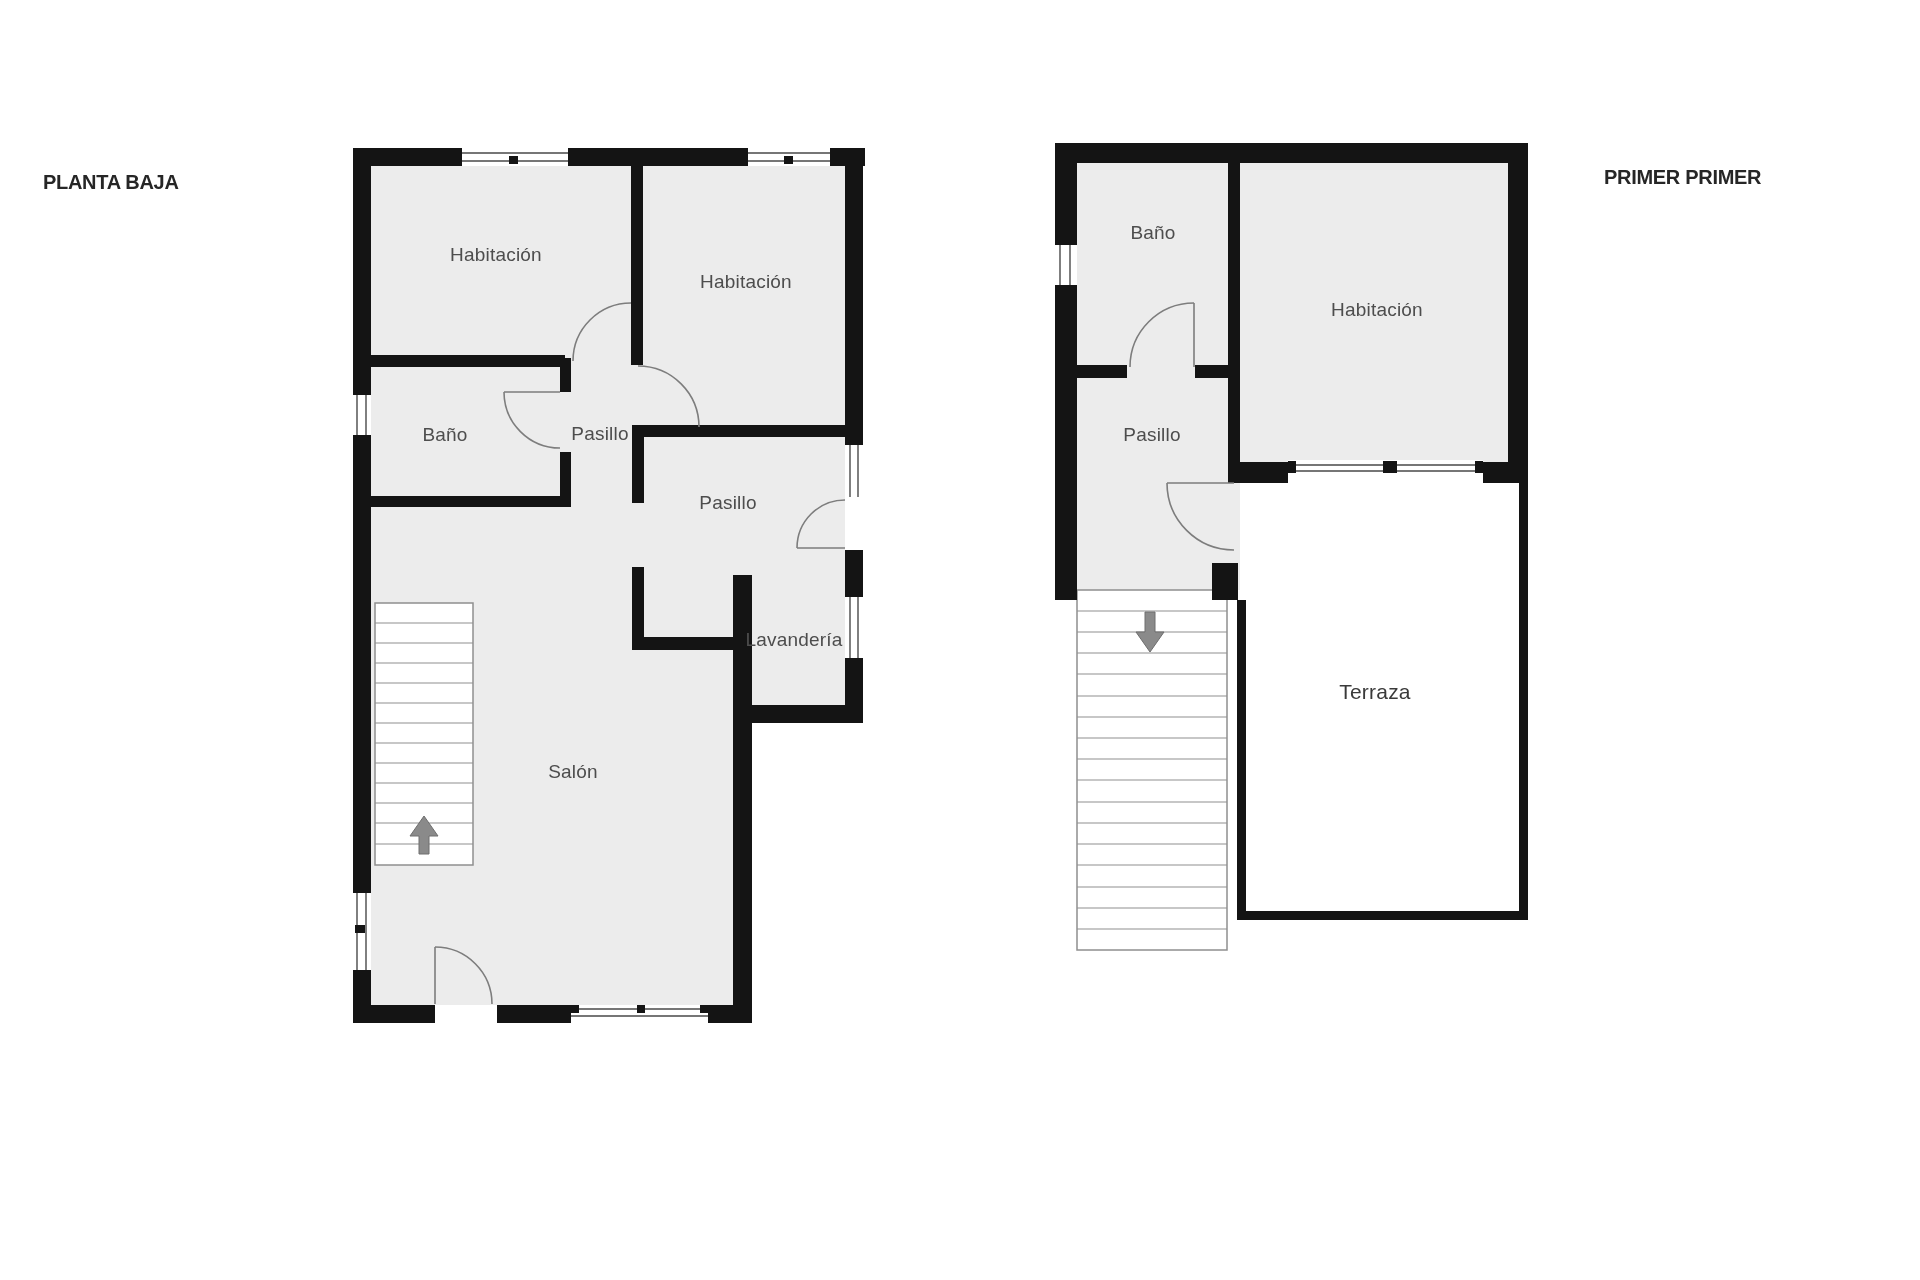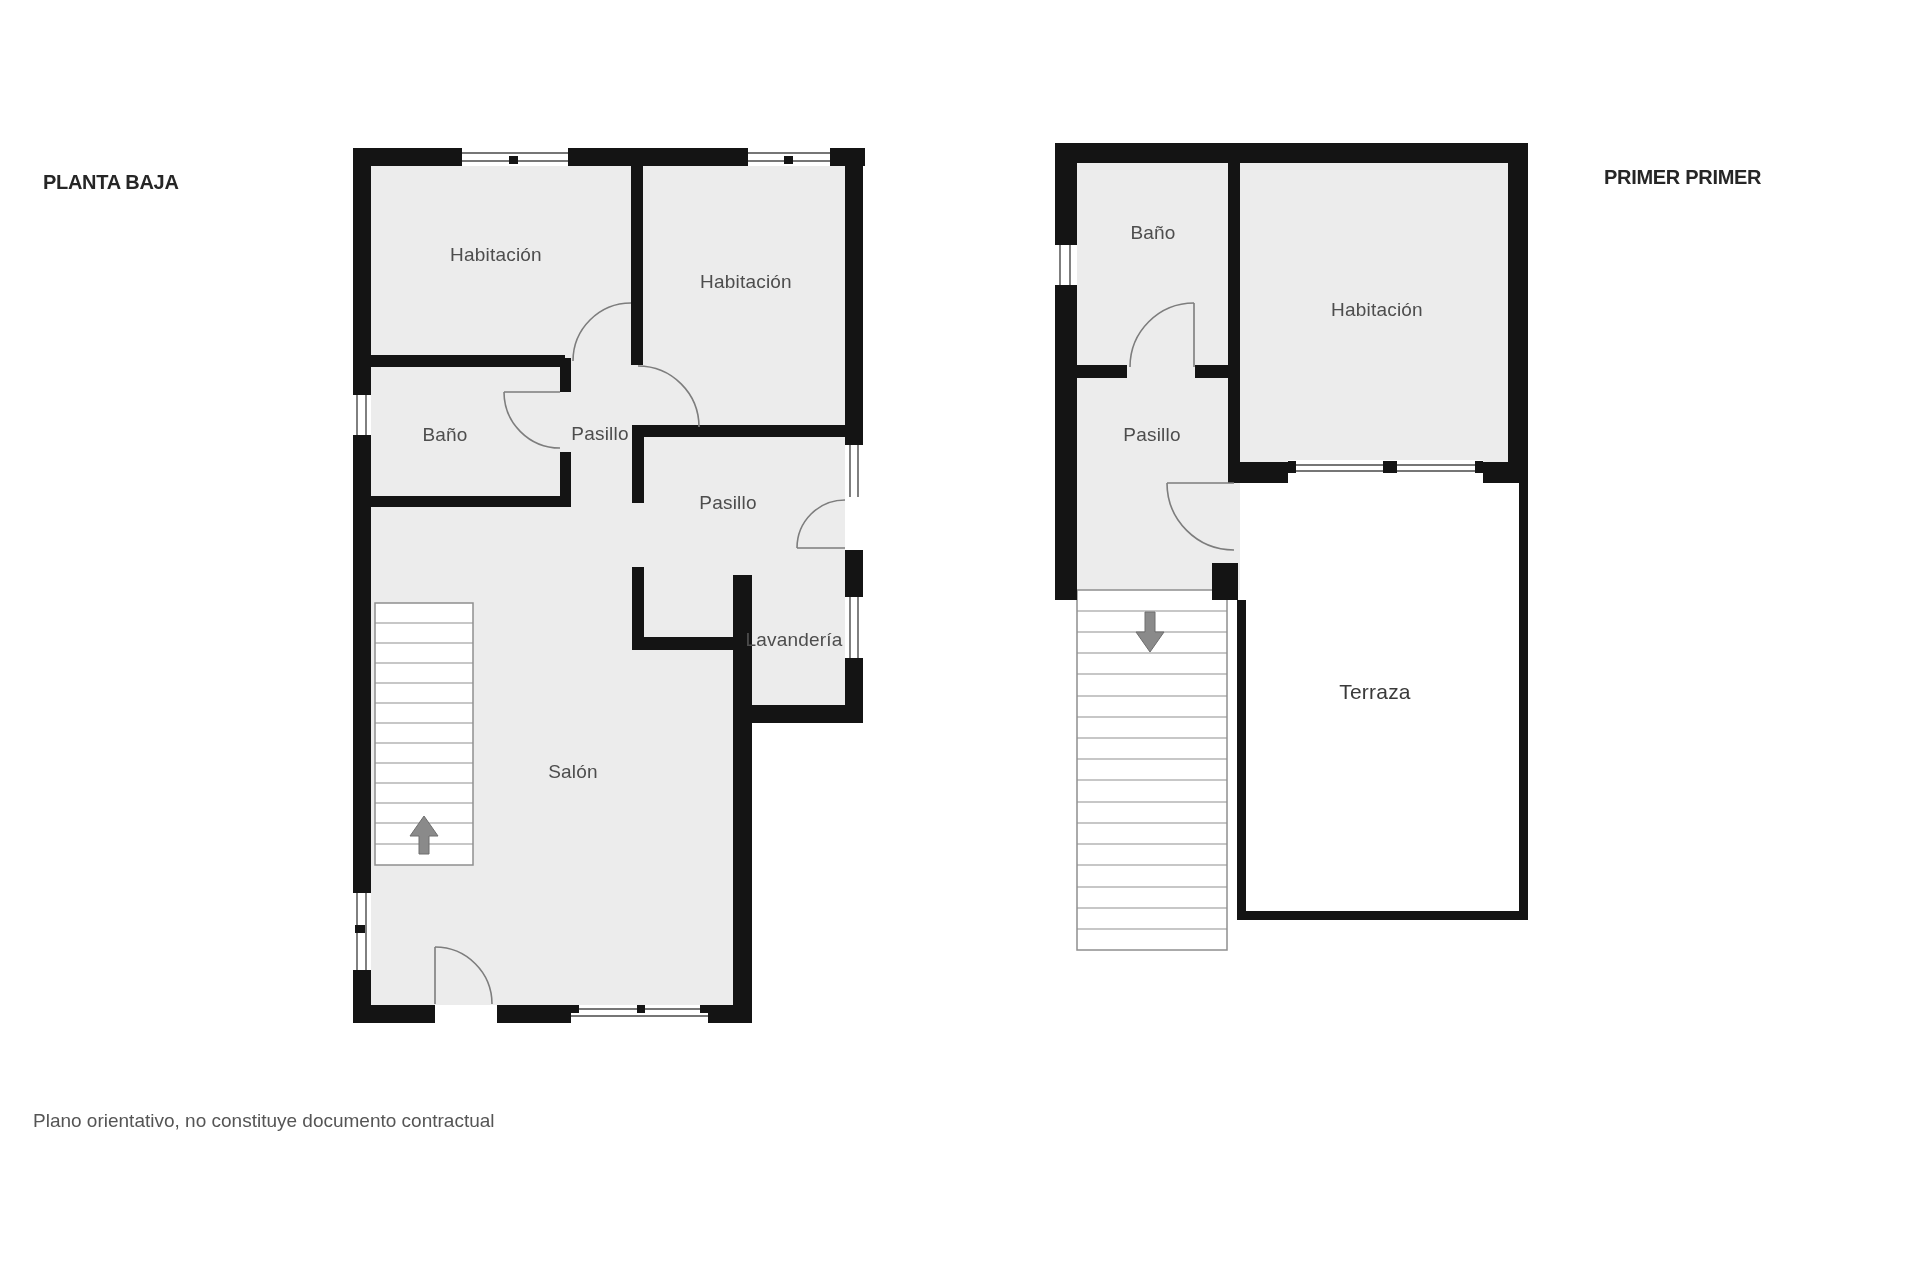--- a/index.html
+++ b/index.html
@@ -193,14 +193,13 @@
   <div class="lbl room" style="left:600px;top:434px">Pasillo</div>
   <div class="lbl room" style="left:728px;top:503px">Pasillo</div>
   <div class="lbl room" style="left:794px;top:640px">Lavandería</div>
   <div class="lbl room" style="left:573px;top:772px">Salón</div>
 
   <div class="lbl room" style="left:1153px;top:233px">Baño</div>
   <div class="lbl room" style="left:1377px;top:310px">Habitación</div>
   <div class="lbl room" style="left:1152px;top:435px">Pasillo</div>
   <div class="lbl room small" style="left:1375px;top:692px">Terraza</div>
 
-  <div class="lbl disclaimer" style="left:33px;top:1110px">Plano orientativo, no constituye documento contractual</div>
 </div>
 
 </body></html>

